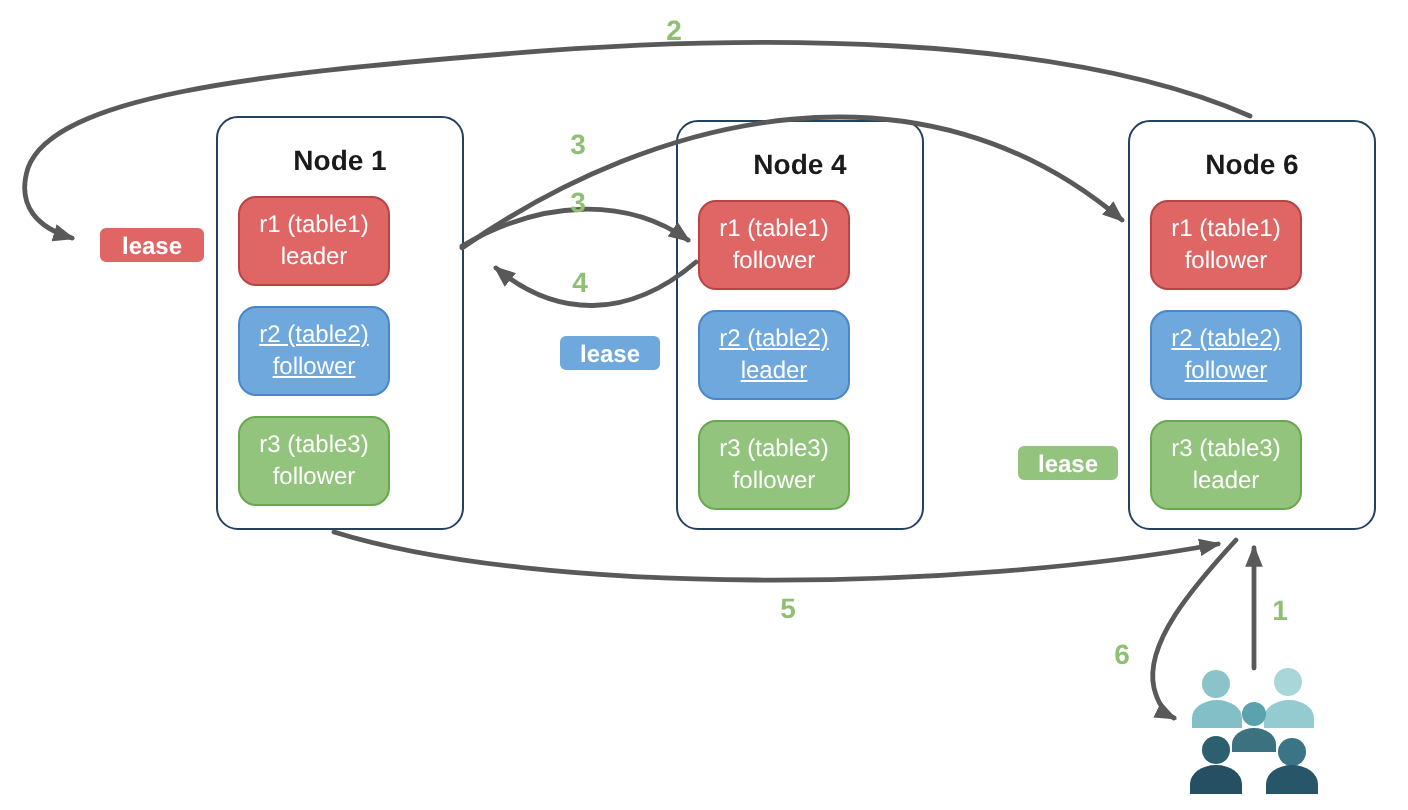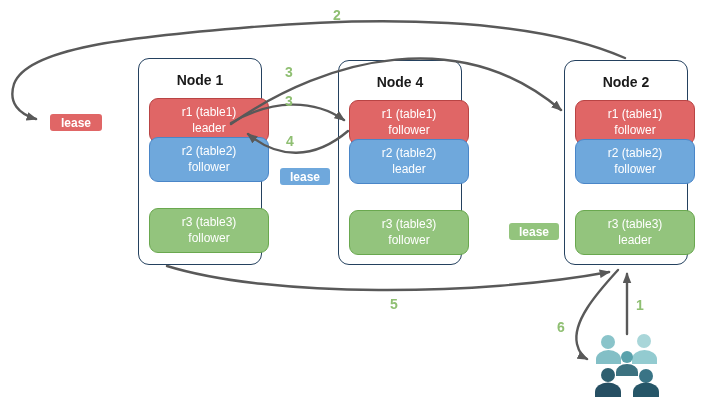--- a/index.html
+++ b/index.html
@@ -9,27 +9,27 @@
   }
   
   .node {
     position:absolute; width:124px; height:205px; background:#ffffff;
     border:1.6px solid #24415f; border-radius:11px; z-index:2; box-sizing:border-box;
   }
   .node-title {
     text-align:center; margin-top:13px; font-size:14px; font-weight:bold; color:#1a1a1a;
   }
   .replica {
-    position:absolute; left:10px; width:120px; height:45px; border-radius:9px;
+    position:absolute; left:10px; width:76px; height:45px; border-radius:9px;
     color:#ffffff; display:flex; flex-direction:column; align-items:center;
     justify-content:center; font-size:12px; line-height:1.32; text-align:center;
     border:1.6px solid; box-sizing:border-box;
   }
   .replica.row0 { top:39px; }
-  .replica.row1 { top:78px; }
+  .replica.row1 { top:94px;text-decoration:underline; }
   .replica.row2 { top:149px; }
   .red   { background:#e06666; border-color:#b94444; }
   .blue  { background:#6fa8dc; border-color:#4a86c8; }
   .green { background:#93c47d; border-color:#6aa84f; }
   
   .lease {
     position:absolute; height:21px; border-radius:5px; color:#ffffff; font-size:12px;
     display:flex; align-items:center; justify-content:center; z-index:6;
     border:2px solid; box-sizing:border-box;font-weight:bold;
   }
@@ -57,21 +57,21 @@
       <path d="M625,58 C530,16 372,17 252,27 C128,37 27,48 14,84 C8,103 19,114 36,119" marker-end="url(#ah)"></path>
       <path d="M231,124 C330,55 462,26 561,110" marker-end="url(#ah)"></path>
       <path d="M231,123 C272,99 314,99 344,120" marker-end="url(#ah)"></path>
       <path d="M348,131 C314,160 278,159 248,134" marker-end="url(#ah)"></path>
       <path d="M167,266 C270,298 480,296 609,272" marker-end="url(#ah)"></path>
       <path d="M627,334 L627,274" marker-end="url(#ah)"></path>
       <path d="M618,270 C596,294 572,322 577,344 C579,352 583,357 587,359" marker-end="url(#ah)"></path>
     </g>
   </svg>
 
-  <div class="node" style="left:108px; top:58px; height:207px;margin-left:30px;">
+  <div class="node" style="left:108px; top:58px; height:207px;">
     <div class="node-title">Node 1</div>
     <div class="replica row0 red">
       <span>r1 (table1)</span>
       <span>leader</span>
     </div>
     <div class="replica row1 blue">
       <span>r2 (table2)</span>
       <span>follower</span>
     </div>
     <div class="replica row2 green">
@@ -90,21 +90,21 @@
       <span>r2 (table2)</span>
       <span>leader</span>
     </div>
     <div class="replica row2 green">
       <span>r3 (table3)</span>
       <span>follower</span>
     </div>
   </div>
 
   <div class="node" style="left:564px; top:60px;">
-    <div class="node-title">Node 2</div>
+    <div class="node-title">Node 6</div>
     <div class="replica row0 red">
       <span>r1 (table1)</span>
       <span>follower</span>
     </div>
     <div class="replica row1 blue">
       <span>r2 (table2)</span>
       <span>follower</span>
     </div>
     <div class="replica row2 green">
       <span>r3 (table3)</span>

